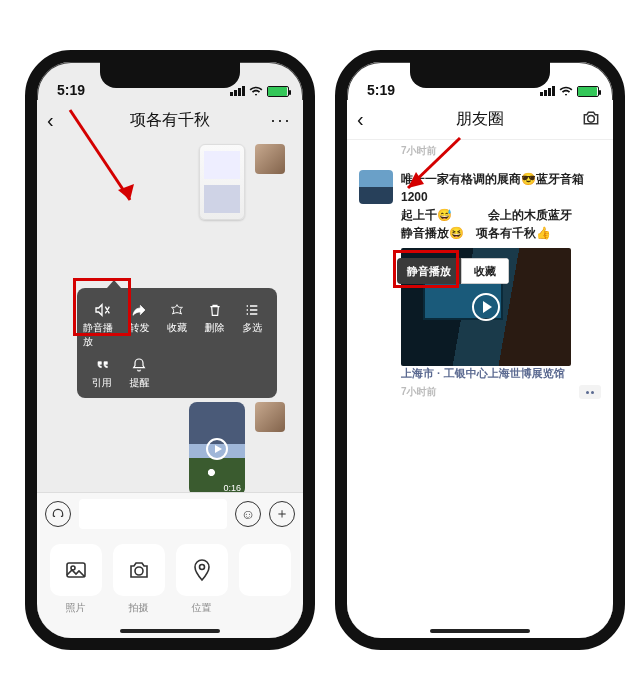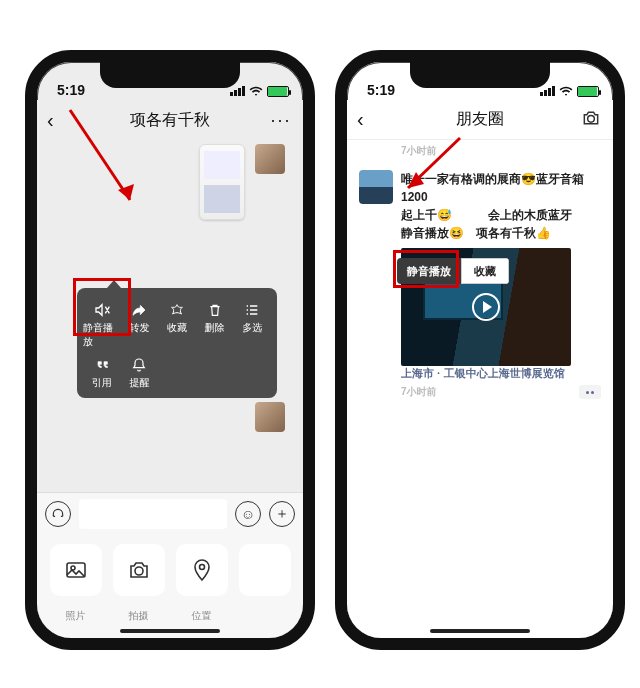--- a/index.html
+++ b/index.html
@@ -93,21 +93,21 @@
   .rb-left { left:36px; top:138px; width:58px; height:58px; }
 
   
   .inbar { height:42px; background:#f7f7f7; border-top:1px solid #ddd;
     display:flex; align-items:center; padding:0 8px; gap:8px;}
   .inbar .fld { flex:1; height:30px; background:#fff; border-radius:4px;}
   .cic { width:26px;height:26px;border:1.5px solid #333;border-radius:50%;
     display:flex;align-items:center;justify-content:center;font-size:14px;color:#333;}
   .apanel { background:#f7f7f7; height:208px; padding:10px 10px 0;
     display:grid; grid-template-columns:repeat(4,1fr); gap:6px 6px;}
-  .acell { display:flex; flex-direction:column; align-items:center; gap:13px;
+  .acell { display:flex; flex-direction:column; align-items:center; gap:5px;
     font-size:10px; color:#888;}
   .abtn { width:52px;height:52px;background:#fff;border-radius:10px;
     display:flex;align-items:center;justify-content:center;}
   .abtn svg{width:24px;height:24px;fill:none;stroke:#333;stroke-width:1.6;}
 
   
   .feed { background:#fff; height:498px; position:relative; overflow:hidden;font-weight:bold;}
   .stamp-top { color:#bbb; font-size:10px; padding:4px 0 4px 54px;}
   .post { display:flex; padding:8px 12px 0; gap:8px;}
   .pav { width:34px;height:34px;border-radius:4px;flex:none;
@@ -219,20 +219,24 @@
         </div>
         <div class="it">
           <svg viewBox="0 0 24 24">
               <path d="M12 3a6 6 0 00-6 6v4l-2 3h16l-2-3V9a6 6 0 00-6-6zm-2 16a2 2 0 004 0" fill="none" stroke="#fff" stroke-width="1.8"></path>
             </svg>
           <span>提醒</span>
         </div>
       </div>
       <div class="redbox rb-left"></div>
 
+      <div class="vid">
+        <div class="play"></div>
+        <span class="dur">0:16</span>
+      </div>
       <div class="av av2"></div>
     </div>
 
     <div class="inbar">
       <span class="cic">
         <svg width="14" height="14" viewBox="0 0 24 24">
             <path d="M4 12a8 8 0 0116 0M4 12v4m16-4v4M4 16h3m13 0h-3" fill="none" stroke="#333" stroke-width="2"></path>
           </svg>
       </span>
       <div class="fld"></div>

